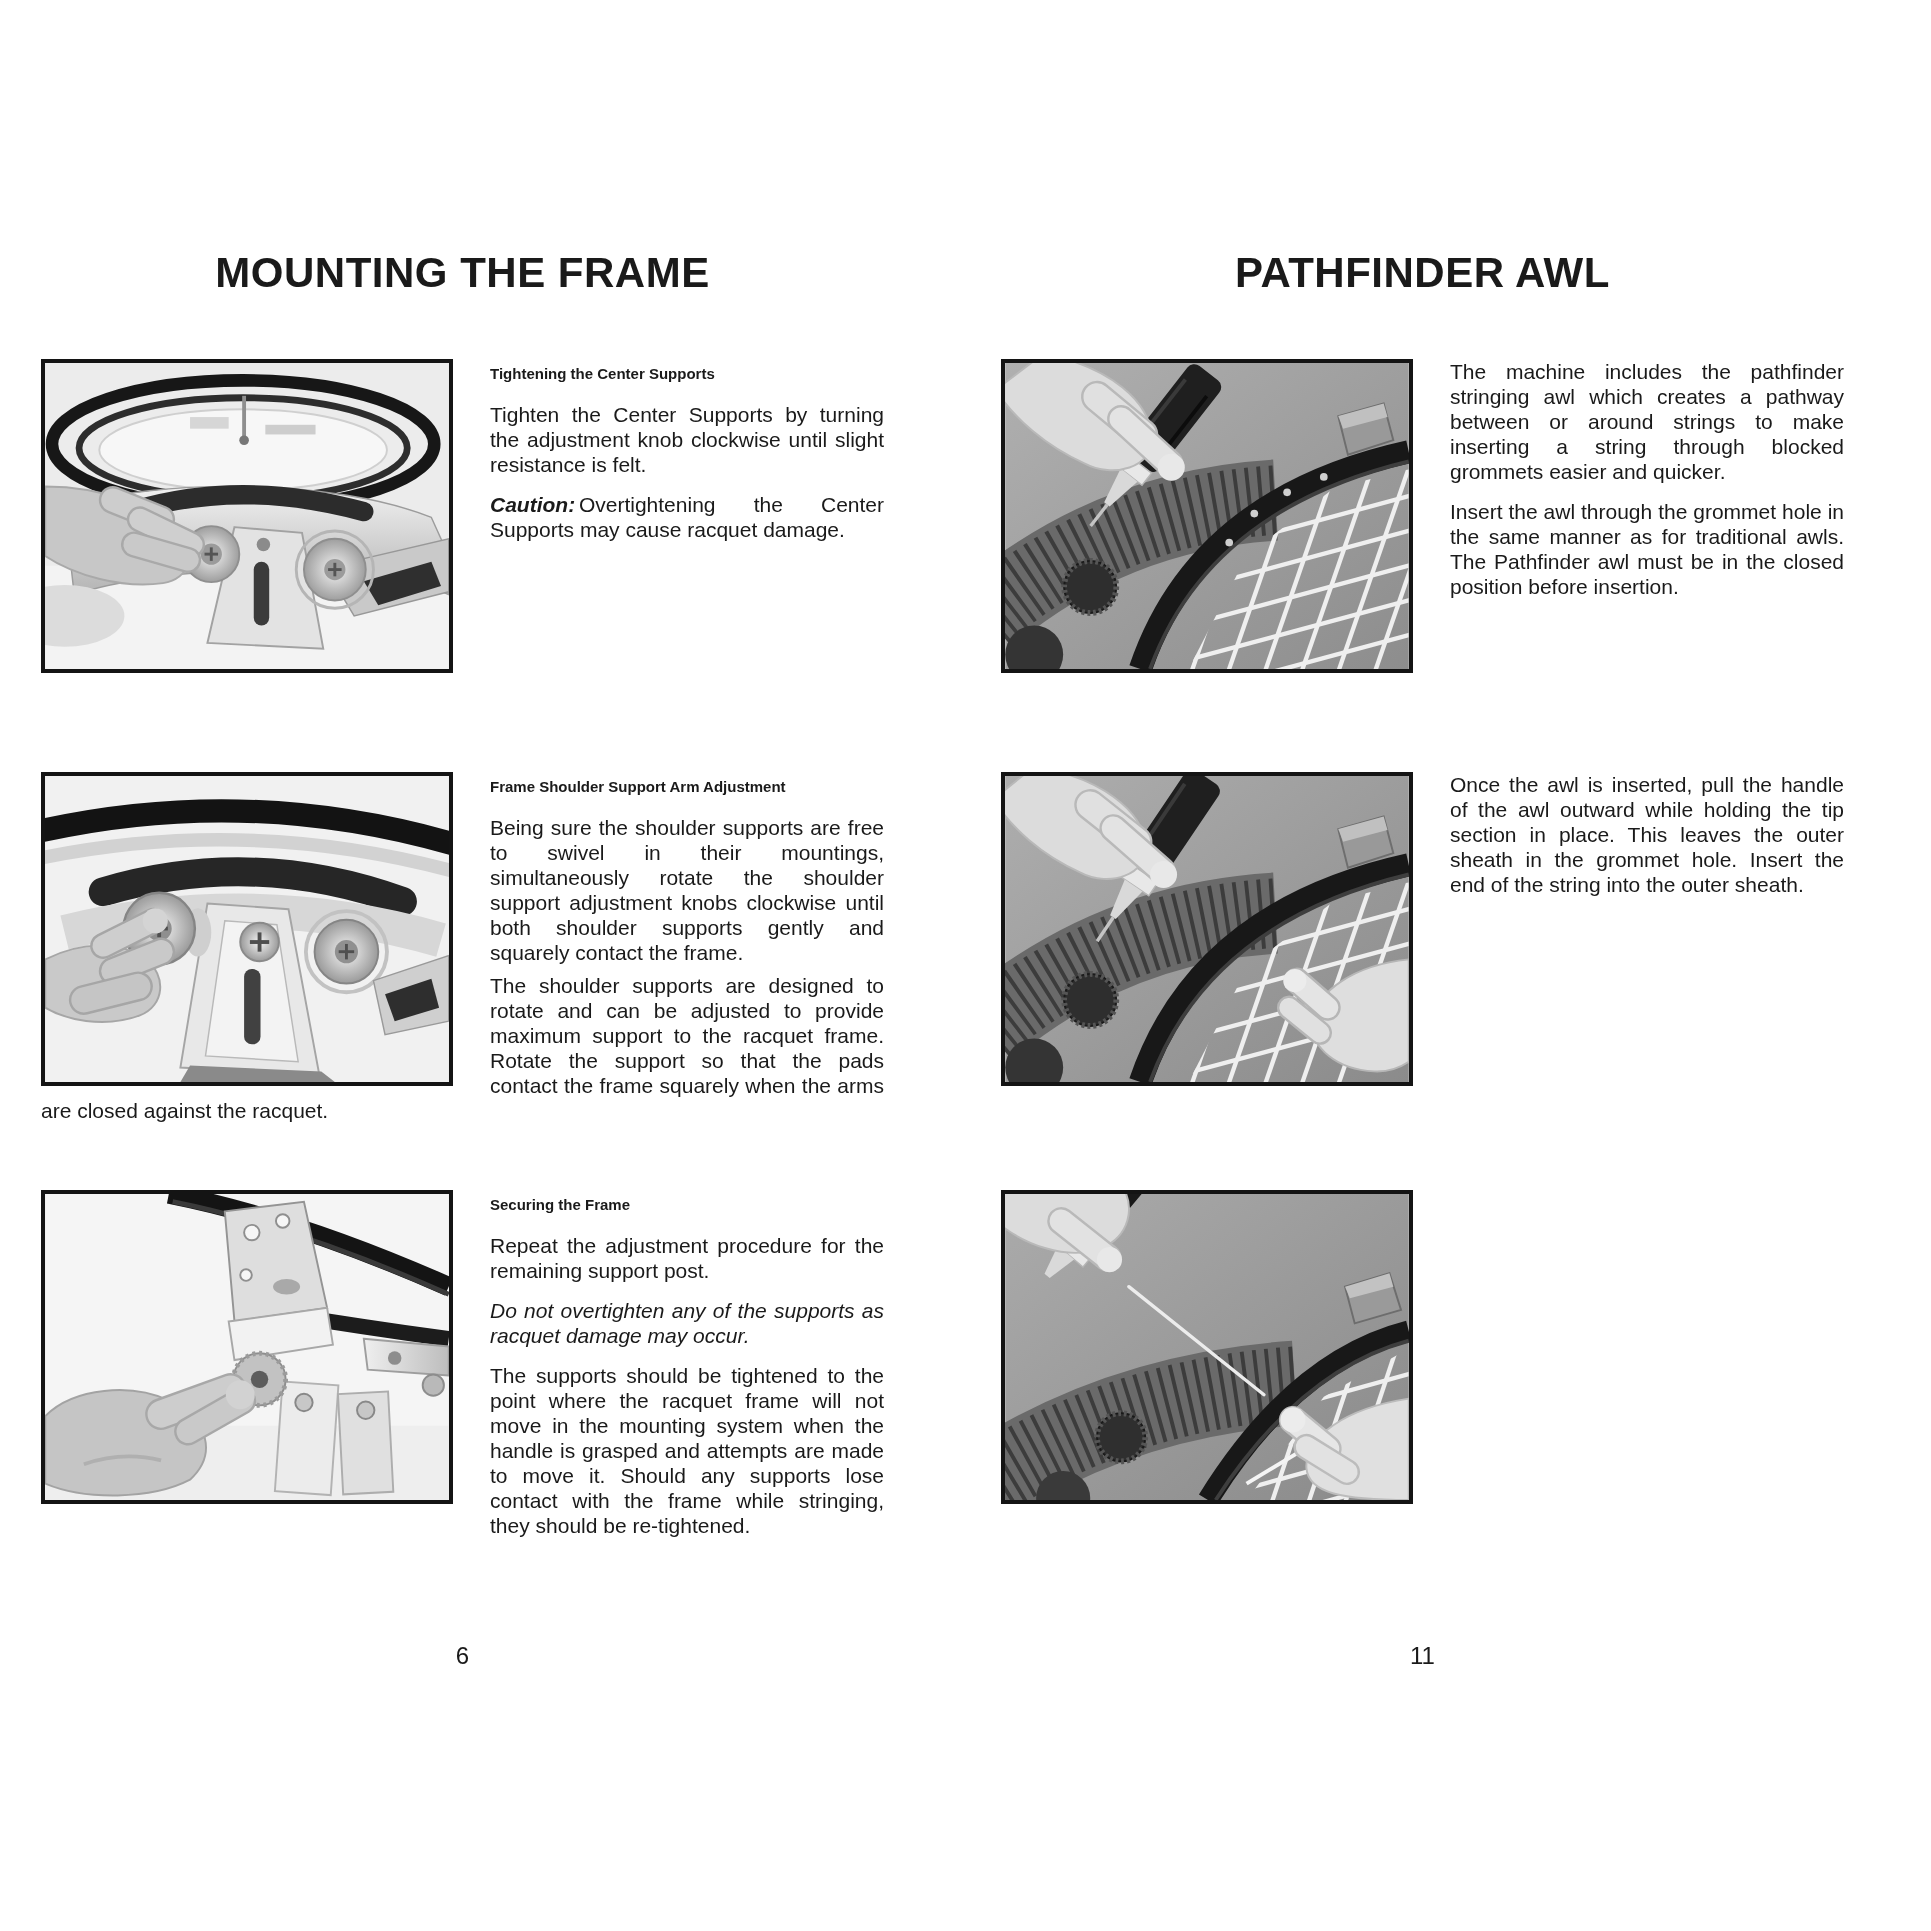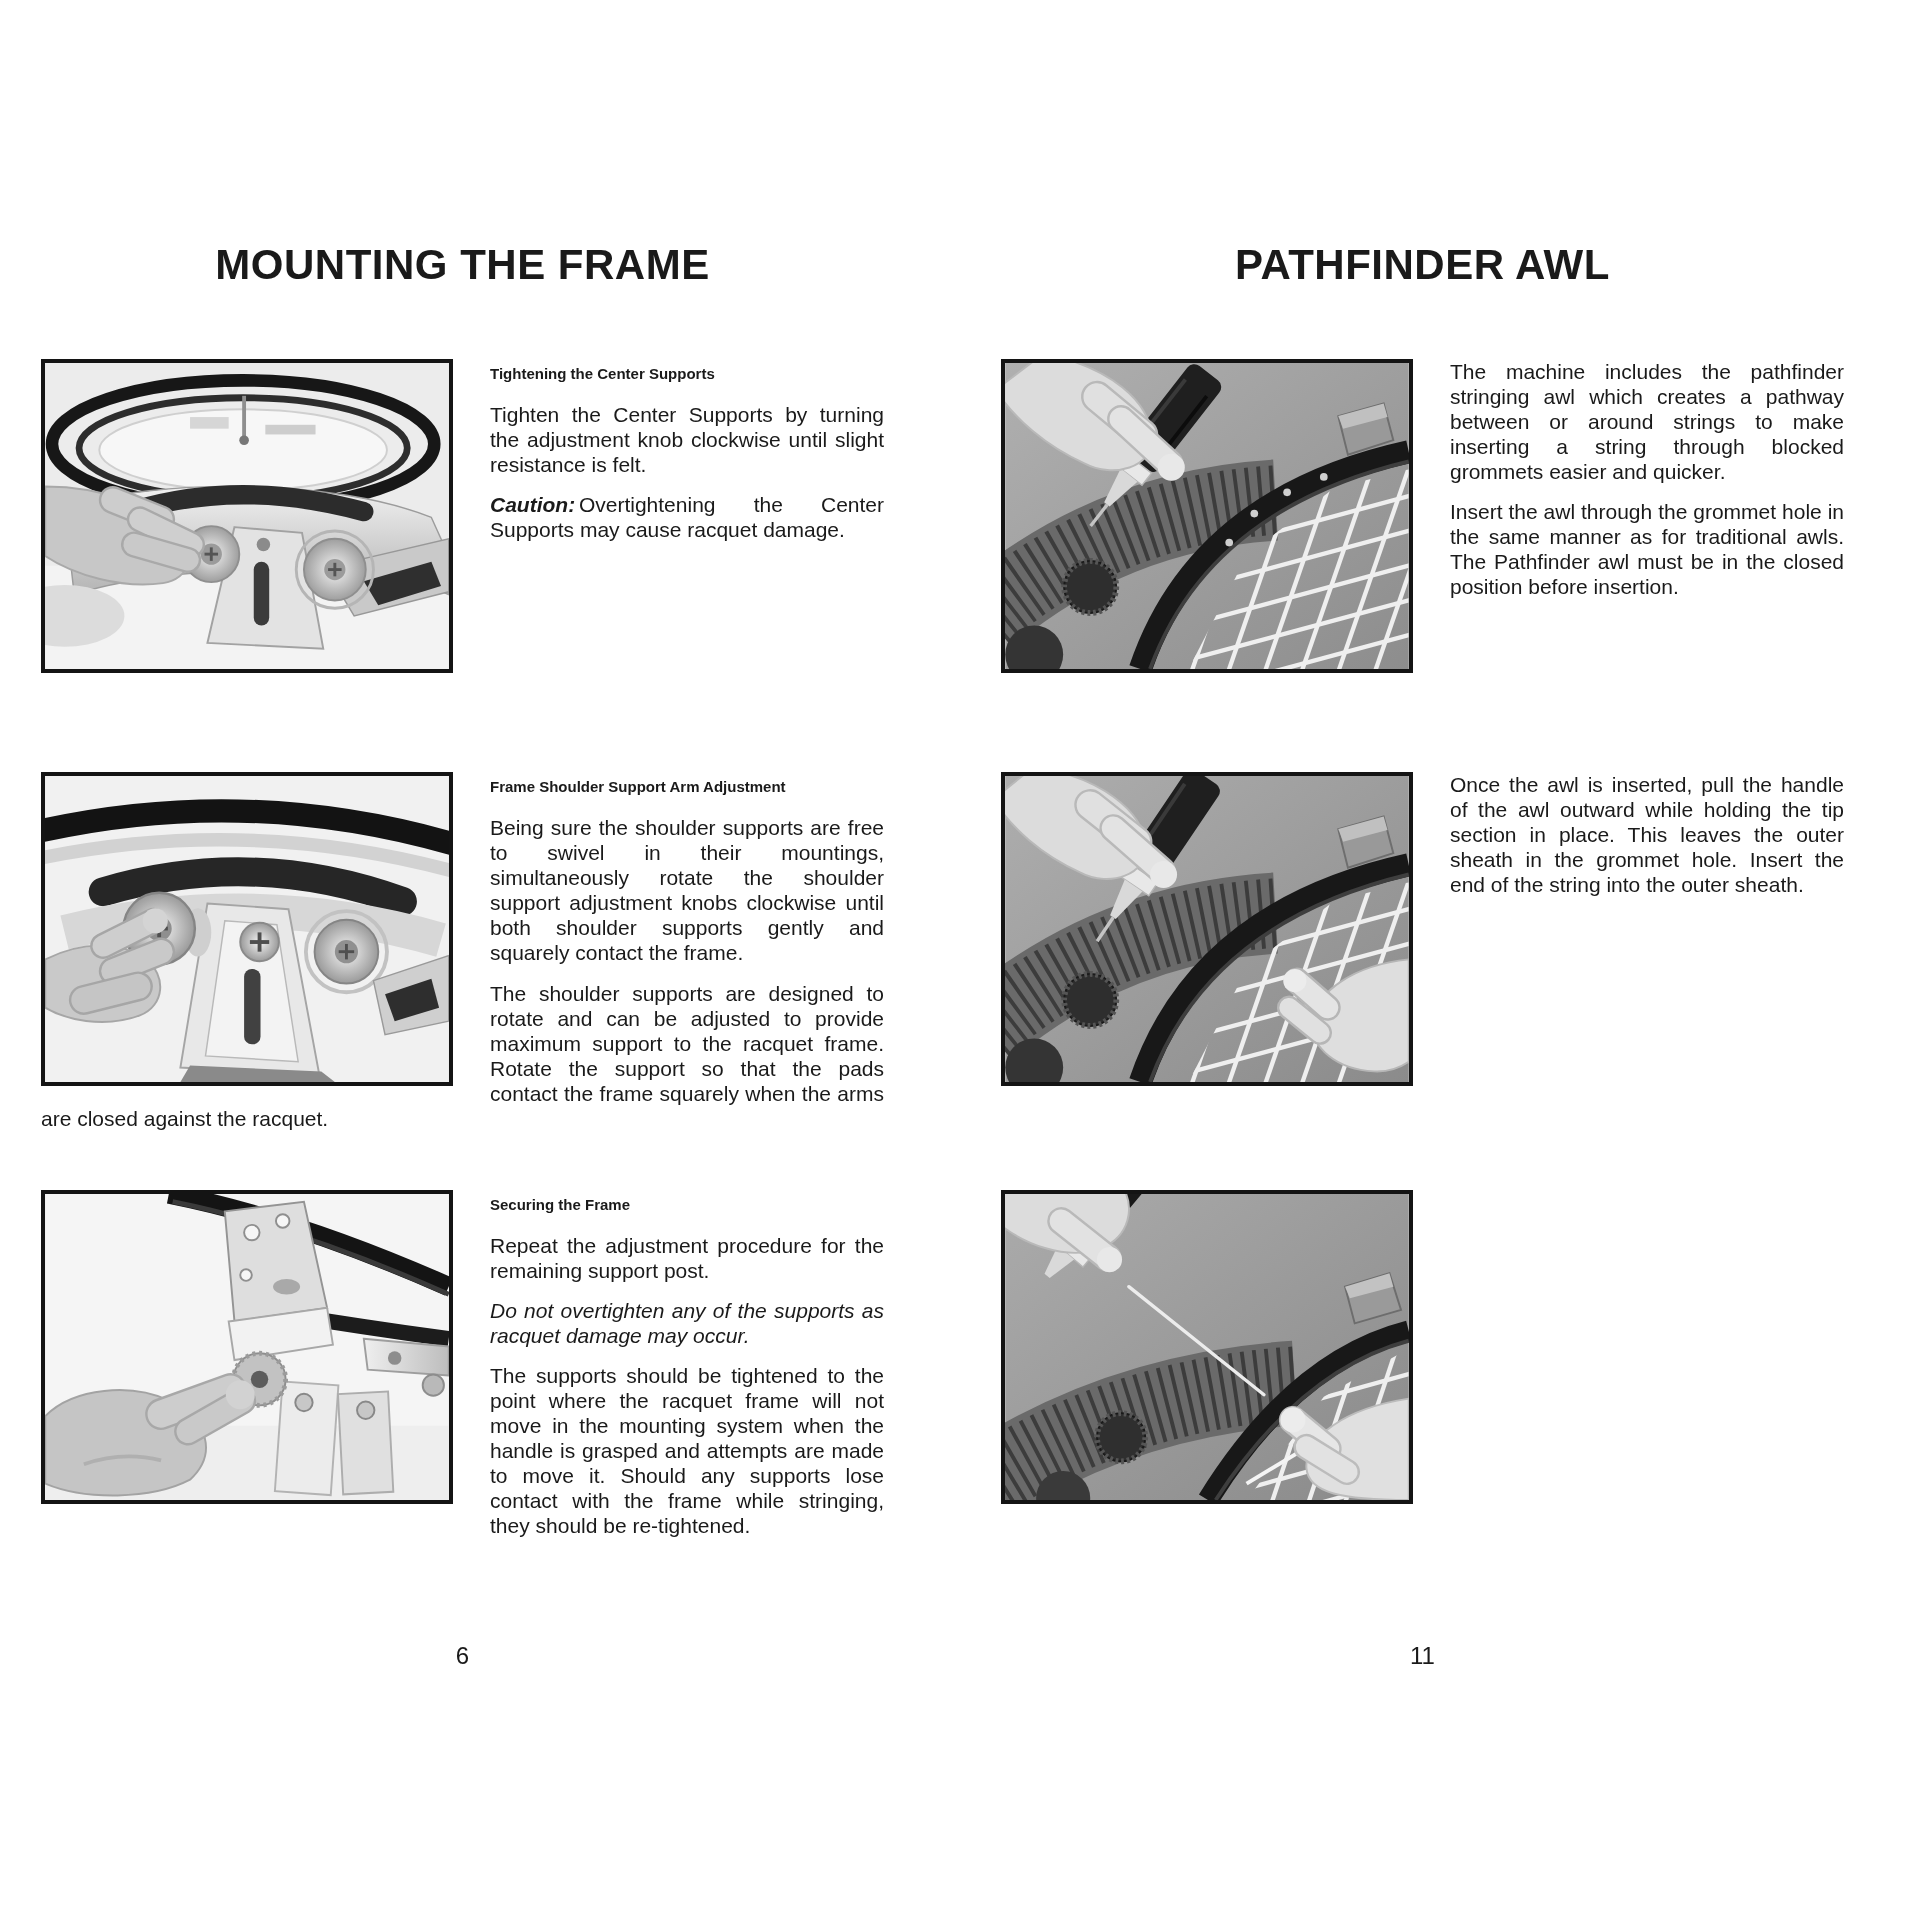--- a/index.html
+++ b/index.html
@@ -6,34 +6,34 @@
   .sheet{
     position:relative;width:1931px;height:1931px;overflow:hidden;
     background:var(--page-bg,#ffffff);
     color:var(--text,#1a1a1a);
     font-family:"Liberation Sans", sans-serif;
   }
   .page{position:absolute;top:0;width:843px;height:1931px;}
   .page-left{left:41px;}
   .page-right{left:1001px;text-decoration:underline;}
   .page-title{
-    position:absolute;top:241px;left:0;right:0;margin:0;
+    position:absolute;top:241px;left:0;right:0;margin:8px;
     text-align:center;font-weight:bold;font-size:42px;line-height:48px;letter-spacing:0.5px;
   }
   .section{position:absolute;left:0;right:0;}
   .row1{top:359px;} .row2{top:772px;} .row3{top:1190px;}
   .photo{
     float:left;width:404px;height:306px;border:4.8px solid var(--photo-border,#141414);
     margin:0 37px 0 0;background:#e6e6e6;
   }
   .photo.wrapspace{margin-bottom:19.3px;}
   .photo svg{display:block;width:404px;height:306px;}
   .sec-h{font-size:15px;line-height:29px;font-weight:bold;margin:0 0 13.5px 0;text-align:justify;}
   p.body{font-size:21px;line-height:25px;text-align:justify;margin:0 0 15.4px 0;}
-  p.body.tight{margin-bottom:16px;}
+  p.body.tight{margin-bottom:8px;}
   p.body.last{margin-bottom:0;}
   .italic{font-style:italic;}
   .bi{font-weight:bold;font-style:italic;}
   .caution-text{padding-left:.18em;}
   .page-num{position:absolute;top:1641px;left:0;right:0;text-align:center;font-size:24px;line-height:29px;}
 </style>
 </head>
 <body>
 
 <div class="sheet" style="--page-bg: #ffffff; --text: #1a1a1a; --photo-border: #141414;">

